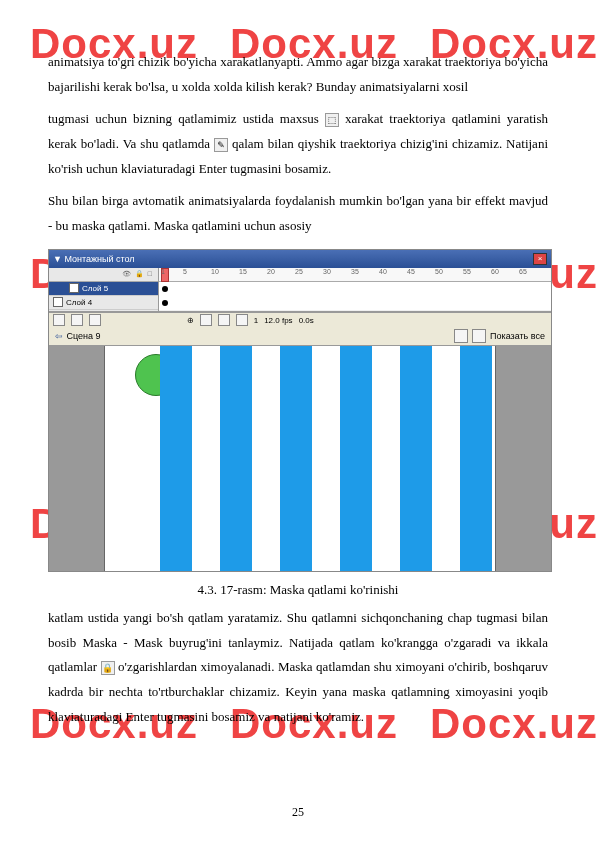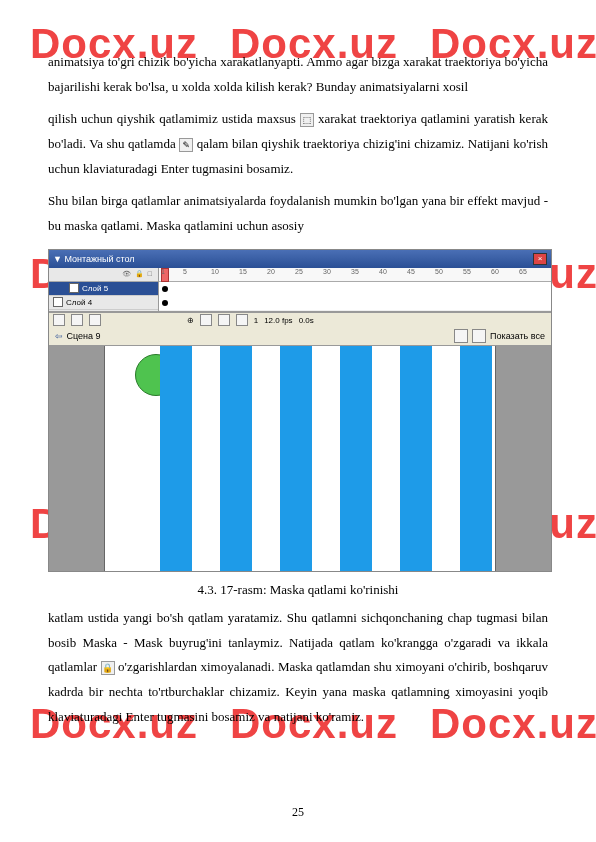--- a/index.html
+++ b/index.html
@@ -272,28 +272,28 @@
 <div class="watermark wm8">Docx.uz</div>
 <div class="watermark wm9">Docx.uz</div>
 <div class="watermark wm10">Docx.uz</div>
 <div class="watermark wm11">Docx.uz</div>
 <div class="watermark wm12">Docx.uz</div>
 
 <div class="content">
   <p class="para">animatsiya to'gri chizik bo'yicha xarakatlanyapti. Ammo agar bizga xarakat traektoriya bo'yicha bajarilishi kerak bo'lsa, u xolda xolda kilish kerak? Bunday animatsiyalarni xosil</p>
 
   <p class="para">
-    <span>qilish uchun qiyshik qatlamimiz ustida maxsus </span>
+    <span>tugmasi uchun bizning qatlamimiz ustida maxsus </span>
     <span class="icon-inline">⬚</span>
     <span>xarakat traektoriya qatlamini yaratish kerak bo'ladi. Va shu qatlamda </span>
     <span class="icon-inline">✎</span>
     <span>qalam bilan qiyshik traektoriya chizig'ini chizamiz. Natijani ko'rish uchun klaviaturadagi Enter tugmasini bosamiz.</span>
   </p>
 
-  <p class="para">Shu bilan birga qatlamlar animatsiyalarda foydalanish mumkin bo'lgan yana bir effekt mavjud - bu maska qatlami. Maska qatlamini uchun asosiy</p>
+  <p class="para">Shu bilan birga avtomatik animatsiyalarda foydalanish mumkin bo'lgan yana bir effekt mavjud - bu maska qatlami. Maska qatlamini uchun asosiy</p>
 
   <div class="screenshot-container">
     <div class="app-titlebar">
       <span>▼ <span>Монтажный стол</span></span>
       <span class="close-btn">×</span>
     </div>
 
     <div class="timeline-area">
       <div class="layers-panel">
         <div class="layers-header">

